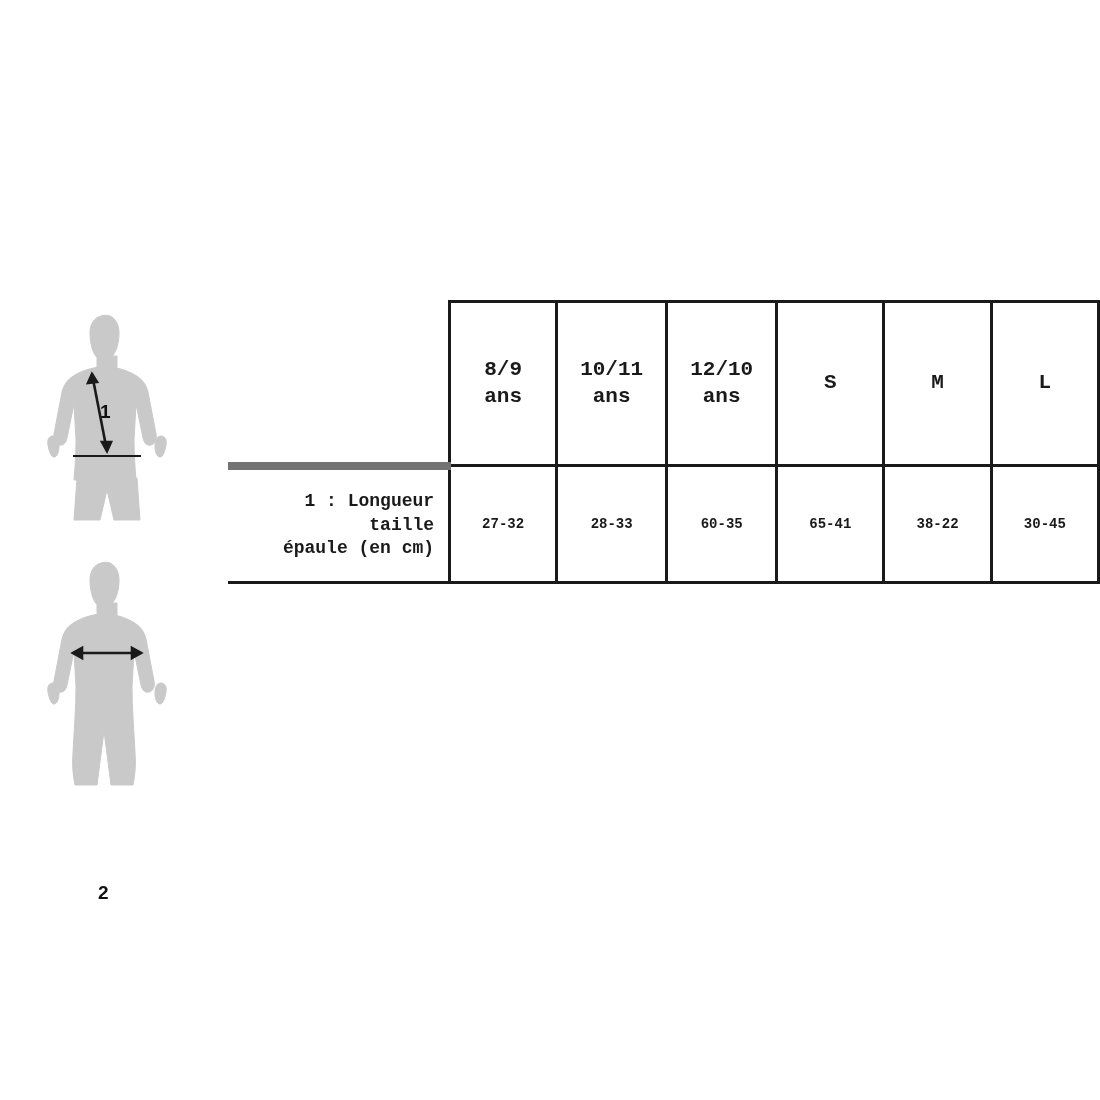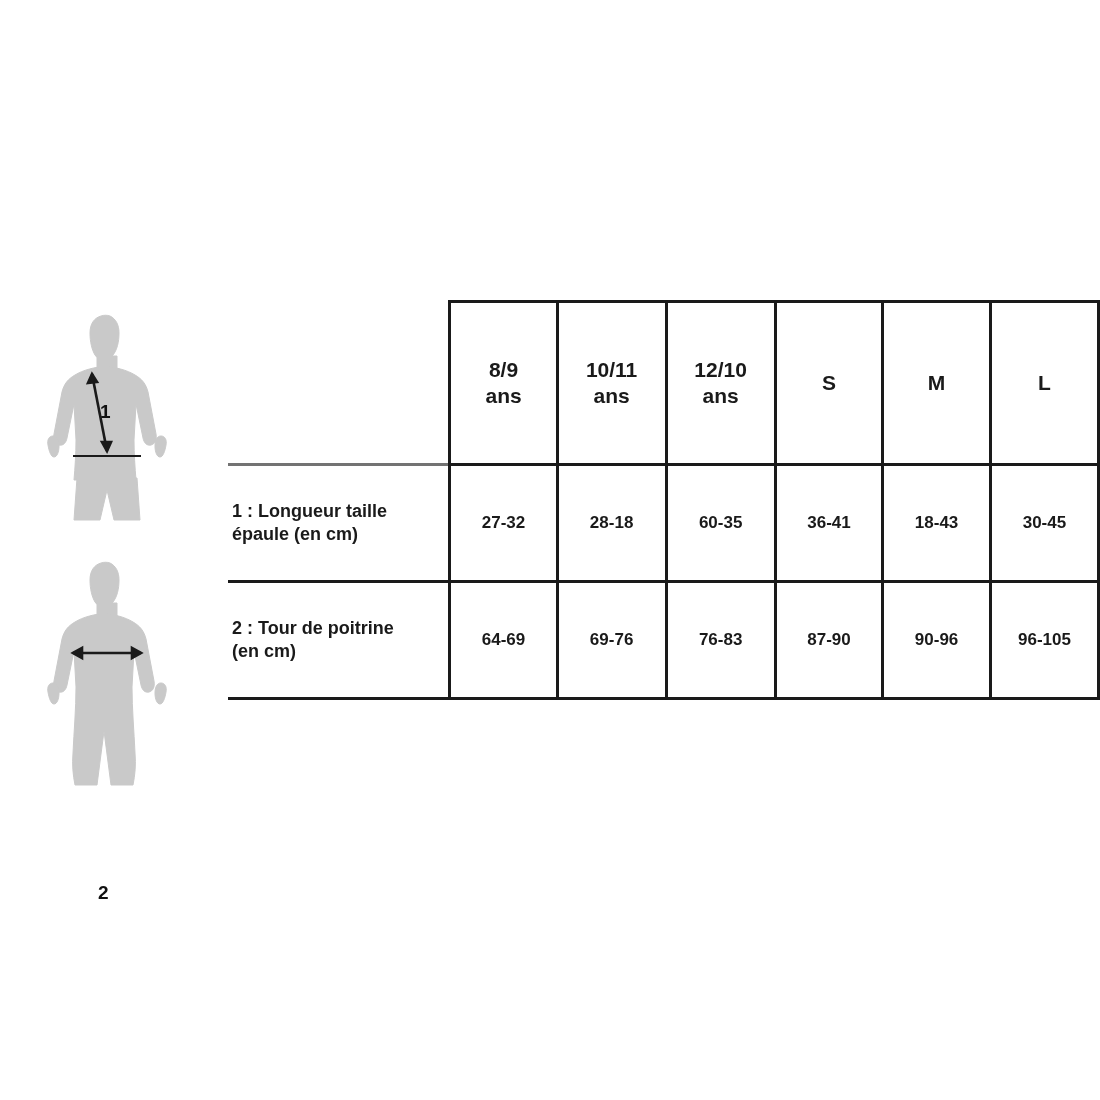--- a/index.html
+++ b/index.html
@@ -42,55 +42,56 @@
   #label-1 { left: 65px; top: 93px; }
   #label-2 { left: 63px; top: 327px; }
 
   
   #size-table {
     position: absolute;
     left: 228px;
     top: 300px;
     border-collapse: collapse;
     table-layout: fixed;
+    font-family: Liberation Mono, monospace;
   }
   #size-table td, #size-table th {
     border: 3px solid #1a1a1a;
     text-align: center;
     vertical-align: middle;
     font-size: 17px;
     font-weight: bold;
     color: #1a1a1a;
     padding: 6px 4px;
   }
   #size-table .corner {
     border: none;
     width: 218px;
   }
   #size-table .rowhead {
     width: 218px;
-    text-align: left;
+    text-align: right;
     padding-right: 14px;
     font-size: 18px;
     font-weight: bold;
     border-left: none;
-    border-top: 3px solid #737373;
+    border-top: 8px solid #737373;
     border-bottom: 3px solid #1a1a1a;
     border-right: 3px solid #1a1a1a;
     line-height: 1.3;
   }
   #size-table thead th {
     height: 148px;
     font-size: 21px;
     font-weight: bold;
     line-height: 1.25;
   }
   #size-table tbody td.val {
     height: 102px;
-    font-size: 17px;
+    font-size: 14px;
     font-weight: bold;
   }
   .col-w { width: 104px; }
   .col-w-s { width: 106px; }
 
   .hdr-two-line span { display: block; }
 </style>
 </head>
 <body>
 
@@ -190,32 +191,20 @@
       <th class="col-w-s">L</th>
     </tr>
   </thead>
   <tbody>
     <tr>
       <td class="rowhead">
         <span>1 : Longueur taille</span><br>
         <span>épaule (en cm)</span>
       </td>
       <td class="val">27-32</td>
-      <td class="val">28-18</td>
+      <td class="val">28-33</td>
       <td class="val">60-35</td>
-      <td class="val">36-41</td>
-      <td class="val">18-43</td>
+      <td class="val">65-41</td>
+      <td class="val">38-22</td>
       <td class="val">30-45</td>
-    </tr>
-    <tr>
-      <td class="rowhead">
-        <span>2 : Tour de poitrine</span><br>
-        <span>(en cm)</span>
-      </td>
-      <td class="val">64-69</td>
-      <td class="val">69-76</td>
-      <td class="val">76-83</td>
-      <td class="val">87-90</td>
-      <td class="val">90-96</td>
-      <td class="val">96-105</td>
     </tr>
   </tbody>
 </table>
 
 </body></html>

